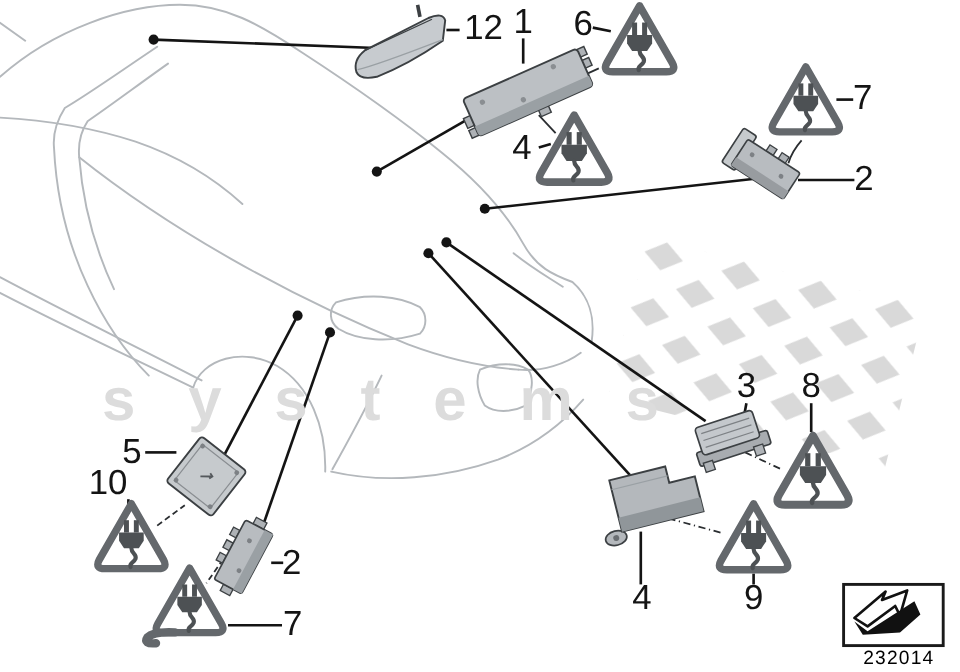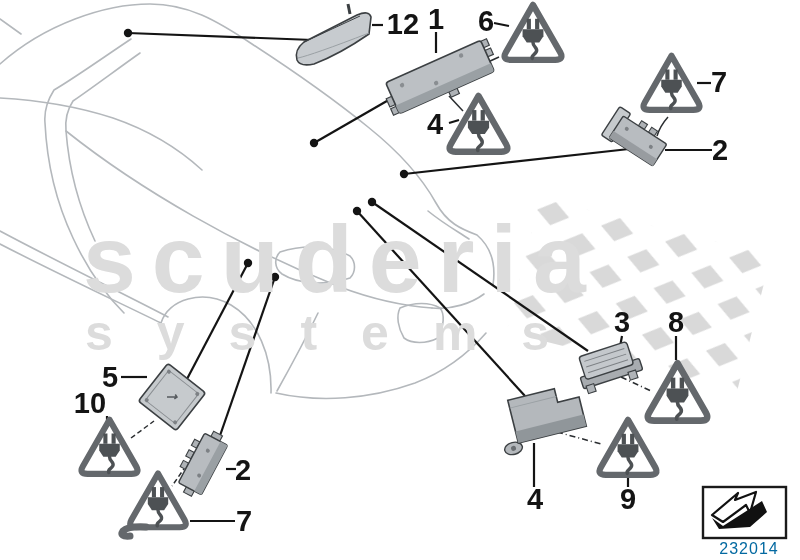--- a/index.html
+++ b/index.html
@@ -11,26 +11,26 @@
   .wm1{
     position:absolute;left:83px;top:212px;font-size:95px;font-weight:bold;
     color:#dcdcdc;letter-spacing:16px;line-height:1;user-select:none;white-space:nowrap;
   }
   .wm2{
     position:absolute;left:85px;top:308px;font-size:50px;font-weight:bold;
     color:#dcdcdc;letter-spacing:44px;line-height:1;user-select:none;white-space:nowrap;
   }
   .callout{
     position:absolute;transform:translate(-50%,-50%);
-    font-size:29px;font-weight:bold;color:#141414;line-height:1;cursor:pointer;
+    font-size:29px;font-weight:normal;color:#141414;line-height:1;cursor:pointer;
     white-space:nowrap;
   }
   .diagno{
     position:absolute;left:749px;top:549px;transform:translate(-50%,-50%);
-    font-size:16px;color:#0369a1;letter-spacing:1px;
+    font-size:16px;color:#000000;letter-spacing:1px;
   }
 </style>
 </head>
 <body>
 
 <div class="stage">
 
   <svg class="art" width="800" height="560" viewBox="0 0 800 560">
     <defs>
       <pattern id="chk" width="66" height="48" patternUnits="userSpaceOnUse">
@@ -210,21 +210,20 @@
 
     <g>
       <rect x="703" y="487" width="83" height="51" fill="#ffffff" stroke="#1a1a1a" stroke-width="2.4"></rect>
       <g>
         <path d="M 712,515 L 738,493 L 735,500 L 756,492 L 750,513 L 746,505 L 723,522 Z" fill="#ffffff" stroke="#111111" stroke-width="2.2" stroke-linejoin="round"></path>
         <path d="M 712,518 L 723,526 L 748,510 L 762,501 L 767,512 L 750,527 L 719,529 Z" fill="#111111"></path>
       </g>
     </g>
   </svg>
 
-  <div class="wm1">scuderia</div>
   <div class="wm2">systems</div>
 
   <div class="callout" style="left:403px;top:24px">12</div>
   <div class="callout" style="left:436px;top:19px">1</div>
   <div class="callout" style="left:486px;top:21px">6</div>
   <div class="callout" style="left:435px;top:124px">4</div>
   <div class="callout" style="left:719px;top:82px">7</div>
   <div class="callout" style="left:720px;top:150px">2</div>
   <div class="callout" style="left:622px;top:322px">3</div>
   <div class="callout" style="left:676px;top:322px">8</div>

